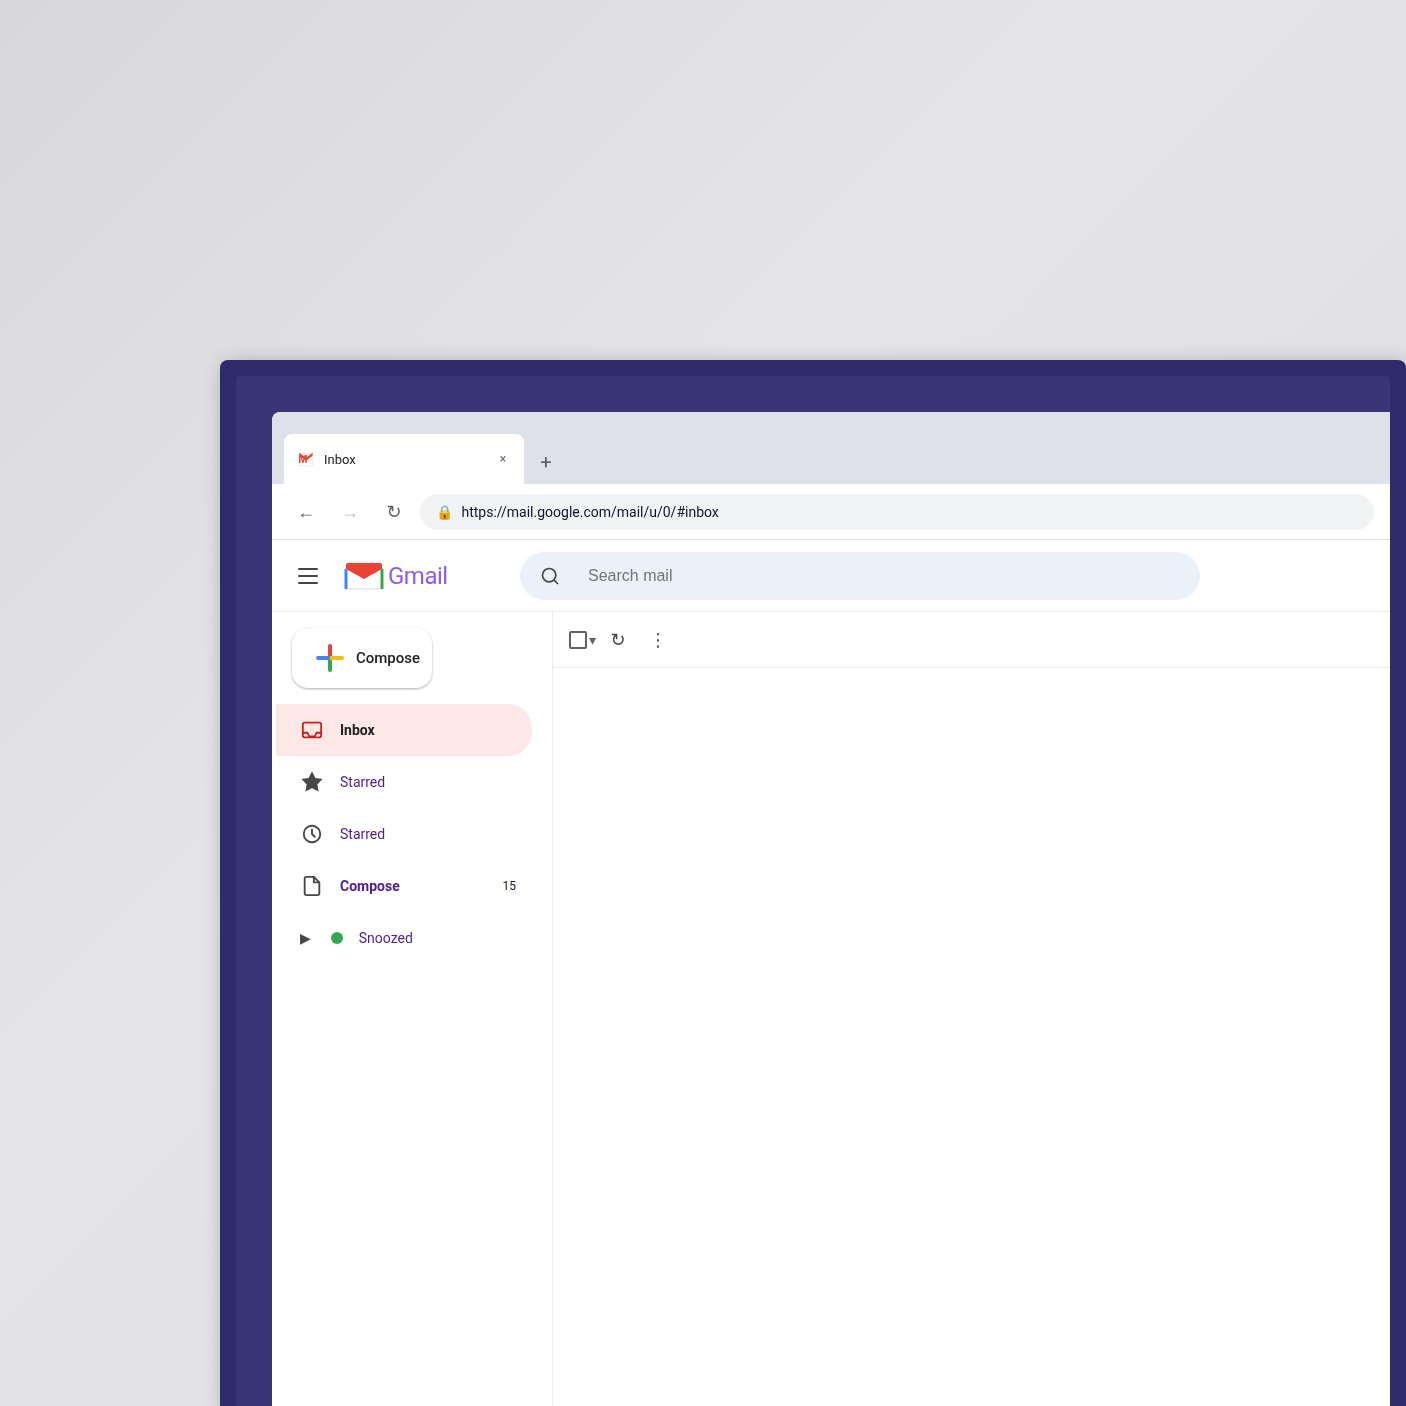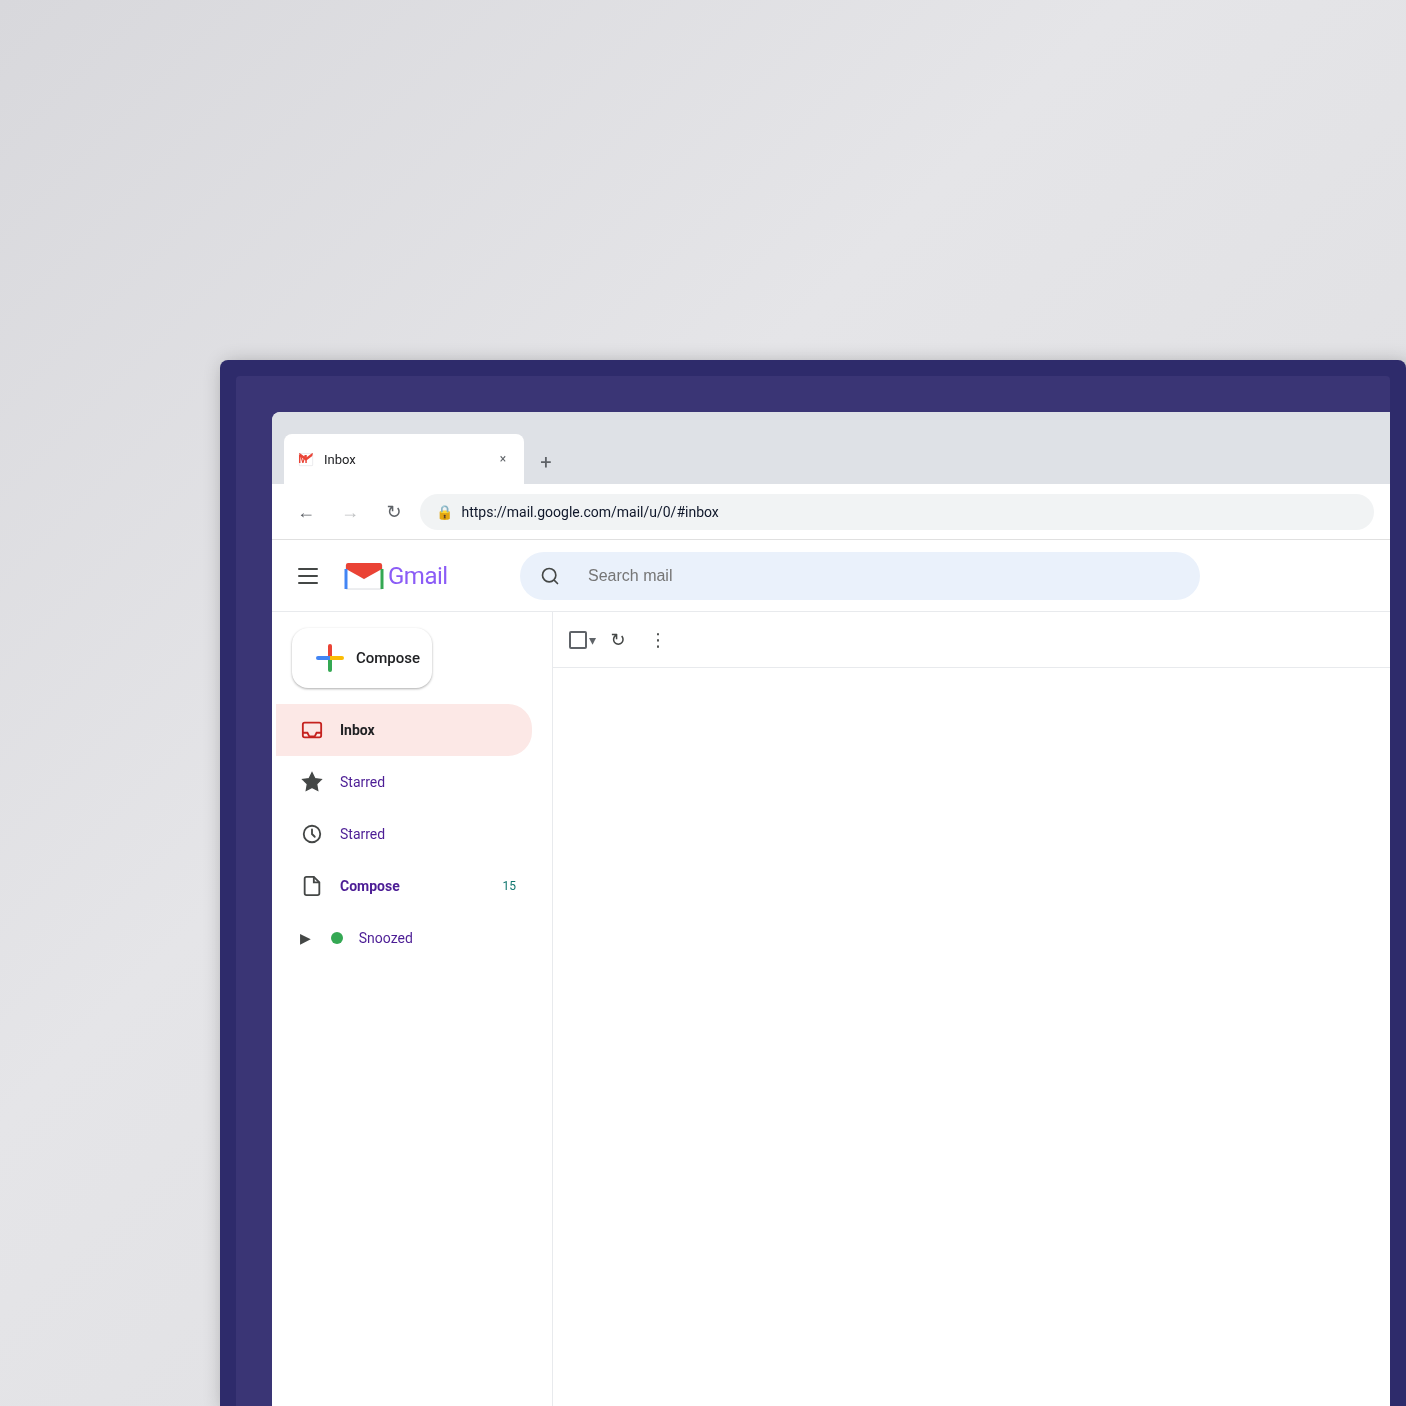--- a/index.html
+++ b/index.html
@@ -367,21 +367,21 @@
     }
 
     .nav-item.active .nav-item-label {
       font-weight: 700;
       color: #202124;
     }
 
     .nav-item-count {
       margin-left: auto;
       font-size: 12px;
-      color: #0f766e;
+      color: #0f172a;
     }
 
     .nav-item-expand {
       font-size: 14px;
       color: #444746;
       margin-right: 4px;
     }
 
     .nav-item-dot {
       width: 12px;

